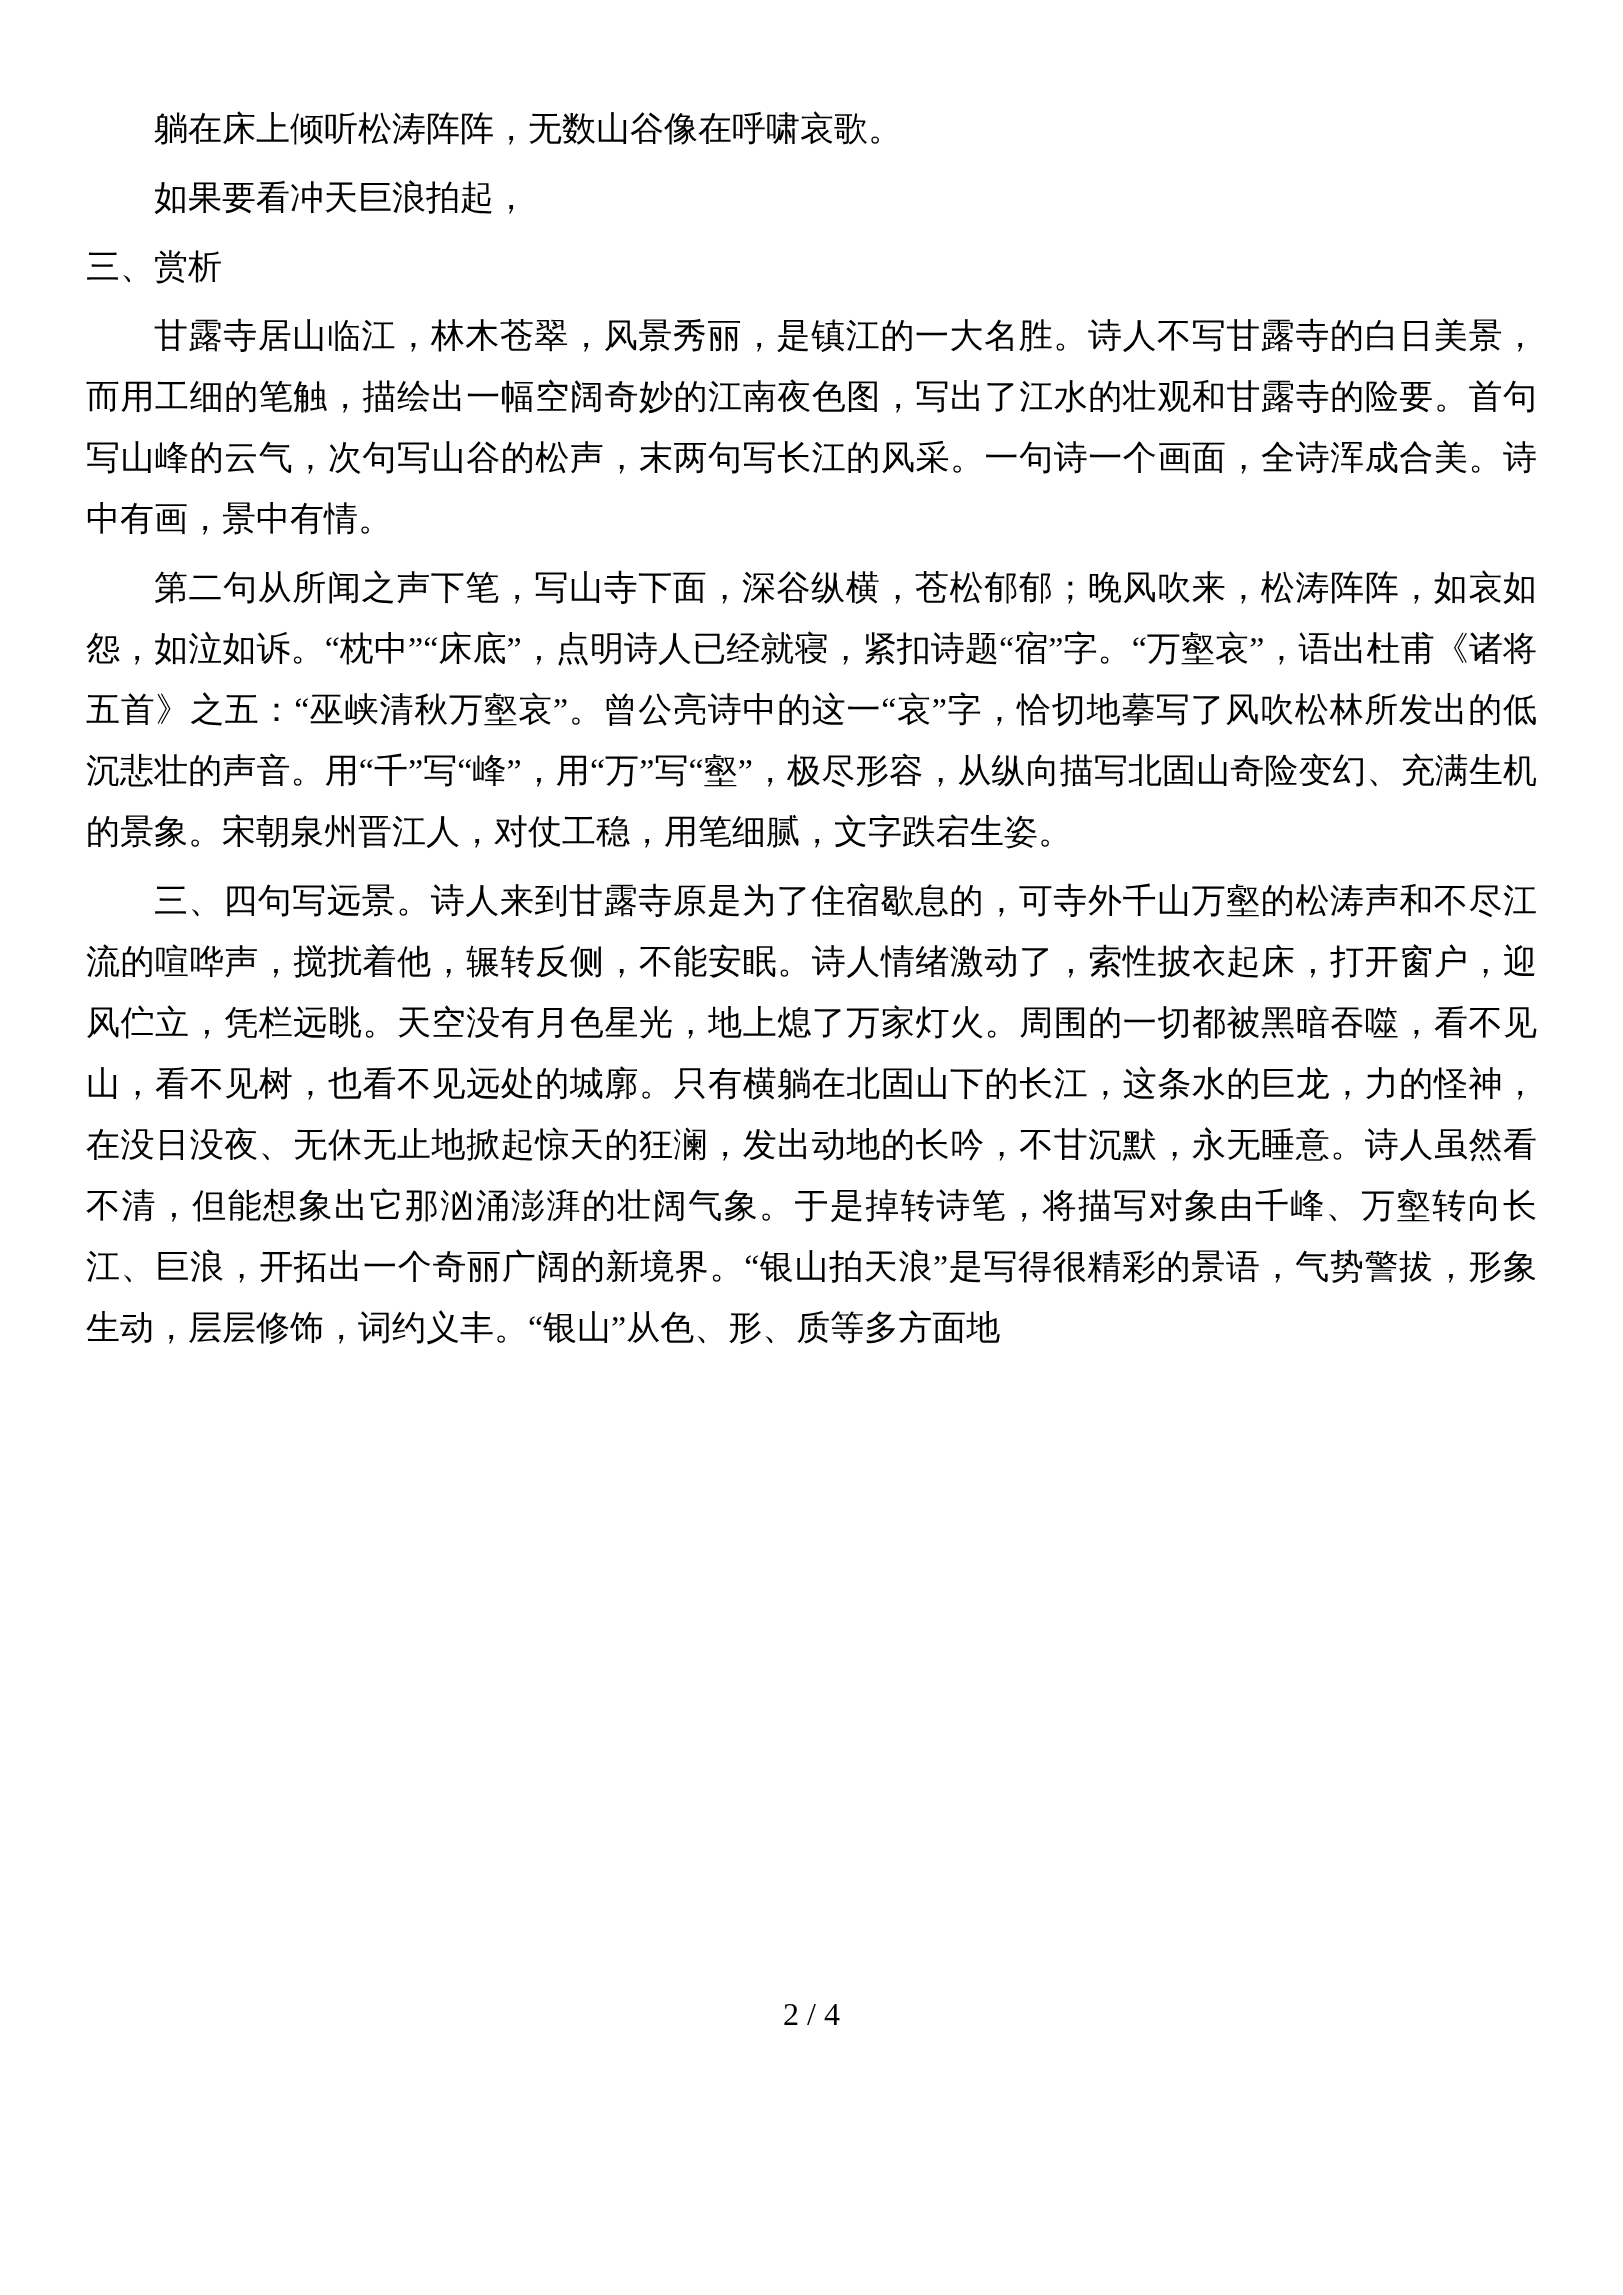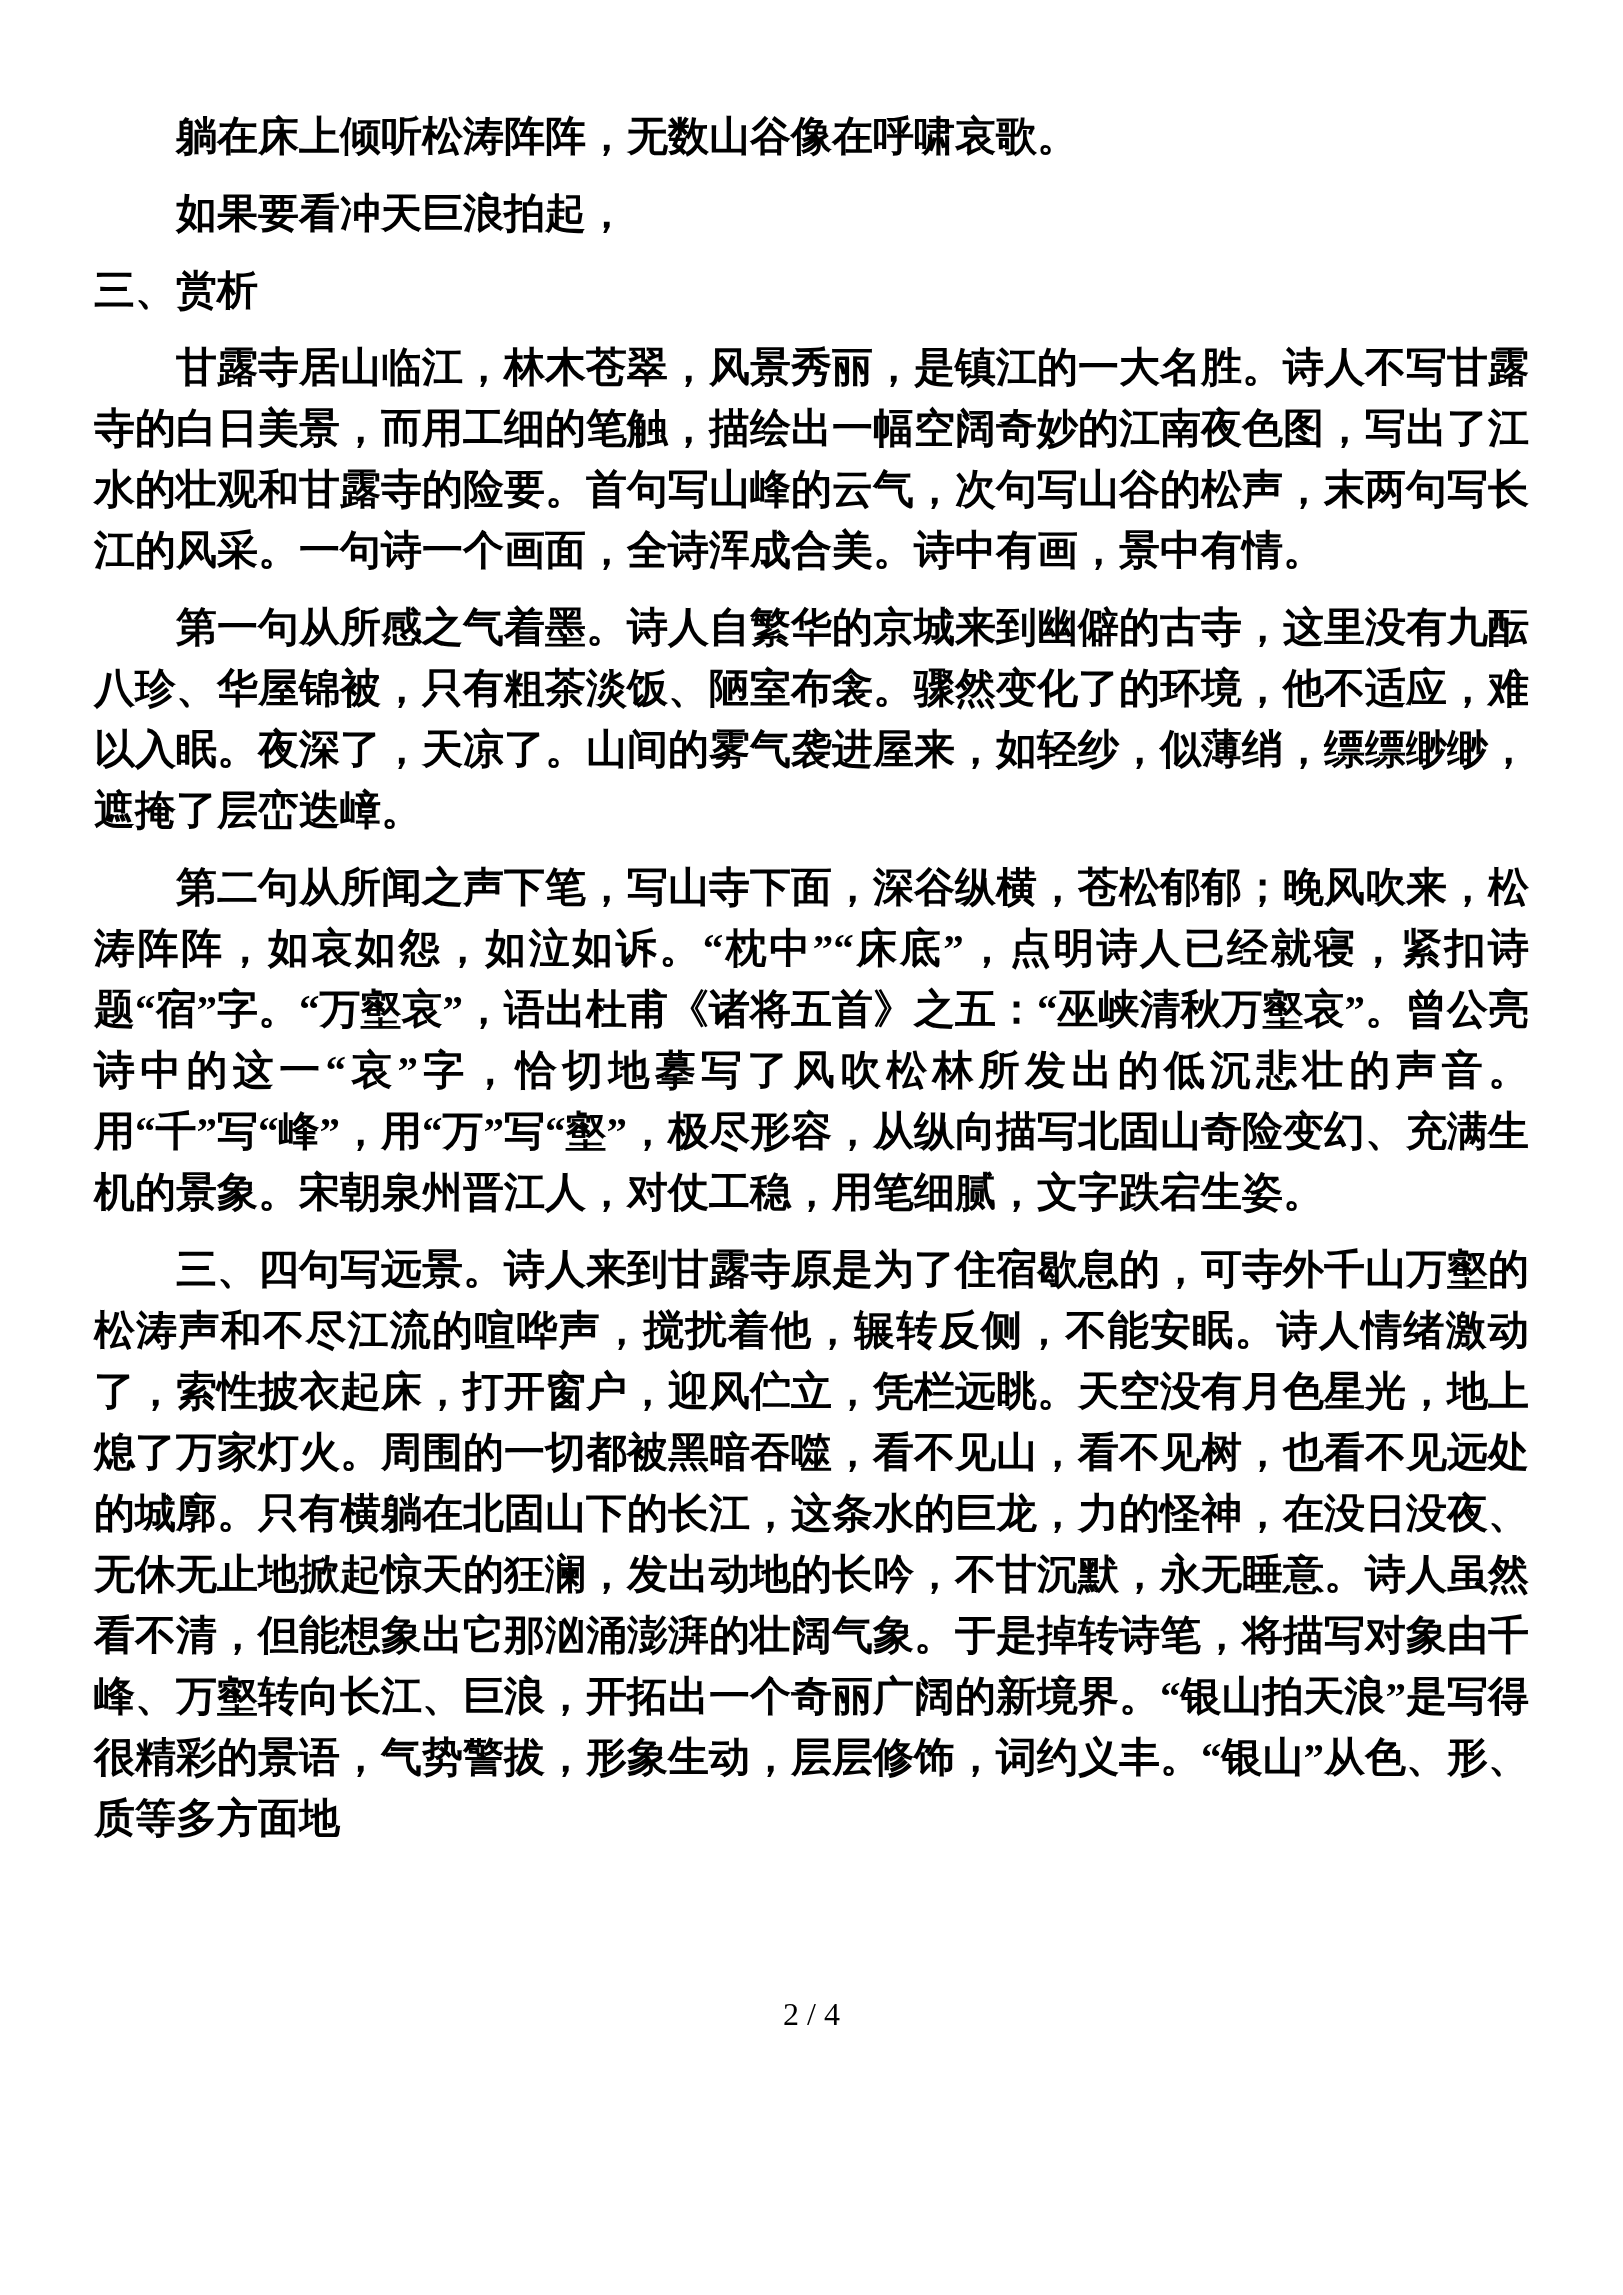--- a/index.html
+++ b/index.html
@@ -15,24 +15,24 @@
     color: #000000;
   }
   .page {
     position: absolute;
     inset: 0;
     box-sizing: border-box;
     padding: 90px 78px 0 78px;
     background: #ffffff;
   }
   .verse, .para, .heading {
-    margin: 16px;
-    font-size: 41px;
+    margin: 8px;
+    font-size: 34px;
     line-height: 61px;
-    font-weight: bold;
+    font-weight: normal;
   }
   .verse {
     text-indent: 2em;
   }
   .heading {
     text-indent: 0;
   }
   .para {
     text-indent: 2em;
     text-align: justify;
@@ -48,21 +48,20 @@
   }
 </style>
 </head>
 <body>
 
 <div class="page">
   <p class="verse">躺在床上倾听松涛阵阵，无数山谷像在呼啸哀歌。</p>
   <p class="verse">如果要看冲天巨浪拍起，</p>
   <p class="heading">三、赏析</p>
   <p class="para">甘露寺居山临江，林木苍翠，风景秀丽，是镇江的一大名胜。诗人不写甘露寺的白日美景，而用工细的笔触，描绘出一幅空阔奇妙的江南夜色图，写出了江水的壮观和甘露寺的险要。首句写山峰的云气，次句写山谷的松声，末两句写长江的风采。一句诗一个画面，全诗浑成合美。诗中有画，景中有情。</p>
-  <p class="para">第一句从所感之气着墨。诗人自繁华的京城来到幽僻的古寺，这里没有九酝八珍、华屋锦被，只有粗茶淡饭、陋室布衾。骤然变化了的环境，他不适应，难以入眠。夜深了，天凉了。山间的雾气袭进屋来，如轻纱，似薄绡，缥缥缈缈，遮掩了层峦迭嶂。</p>
   <p class="para">第二句从所闻之声下笔，写山寺下面，深谷纵横，苍松郁郁；晚风吹来，松涛阵阵，如哀如怨，如泣如诉。“枕中”“床底”，点明诗人已经就寝，紧扣诗题“宿”字。“万壑哀”，语出杜甫《诸将五首》之五：“巫峡清秋万壑哀”。曾公亮诗中的这一“哀”字，恰切地摹写了风吹松林所发出的低沉悲壮的声音。用“千”写“峰”，用“万”写“壑”，极尽形容，从纵向描写北固山奇险变幻、充满生机的景象。宋朝泉州晋江人，对仗工稳，用笔细腻，文字跌宕生姿。</p>
   <p class="para">三、四句写远景。诗人来到甘露寺原是为了住宿歇息的，可寺外千山万壑的松涛声和不尽江流的喧哗声，搅扰着他，辗转反侧，不能安眠。诗人情绪激动了，索性披衣起床，打开窗户，迎风伫立，凭栏远眺。天空没有月色星光，地上熄了万家灯火。周围的一切都被黑暗吞噬，看不见山，看不见树，也看不见远处的城廓。只有横躺在北固山下的长江，这条水的巨龙，力的怪神，在没日没夜、无休无止地掀起惊天的狂澜，发出动地的长吟，不甘沉默，永无睡意。诗人虽然看不清，但能想象出它那汹涌澎湃的壮阔气象。于是掉转诗笔，将描写对象由千峰、万壑转向长江、巨浪，开拓出一个奇丽广阔的新境界。“银山拍天浪”是写得很精彩的景语，气势警拔，形象生动，层层修饰，词约义丰。“银山”从色、形、质等多方面地</p>
 </div>
 
 <div class="footer">
   <span>2 / 4</span>
 </div>
 
 
 </body></html>

